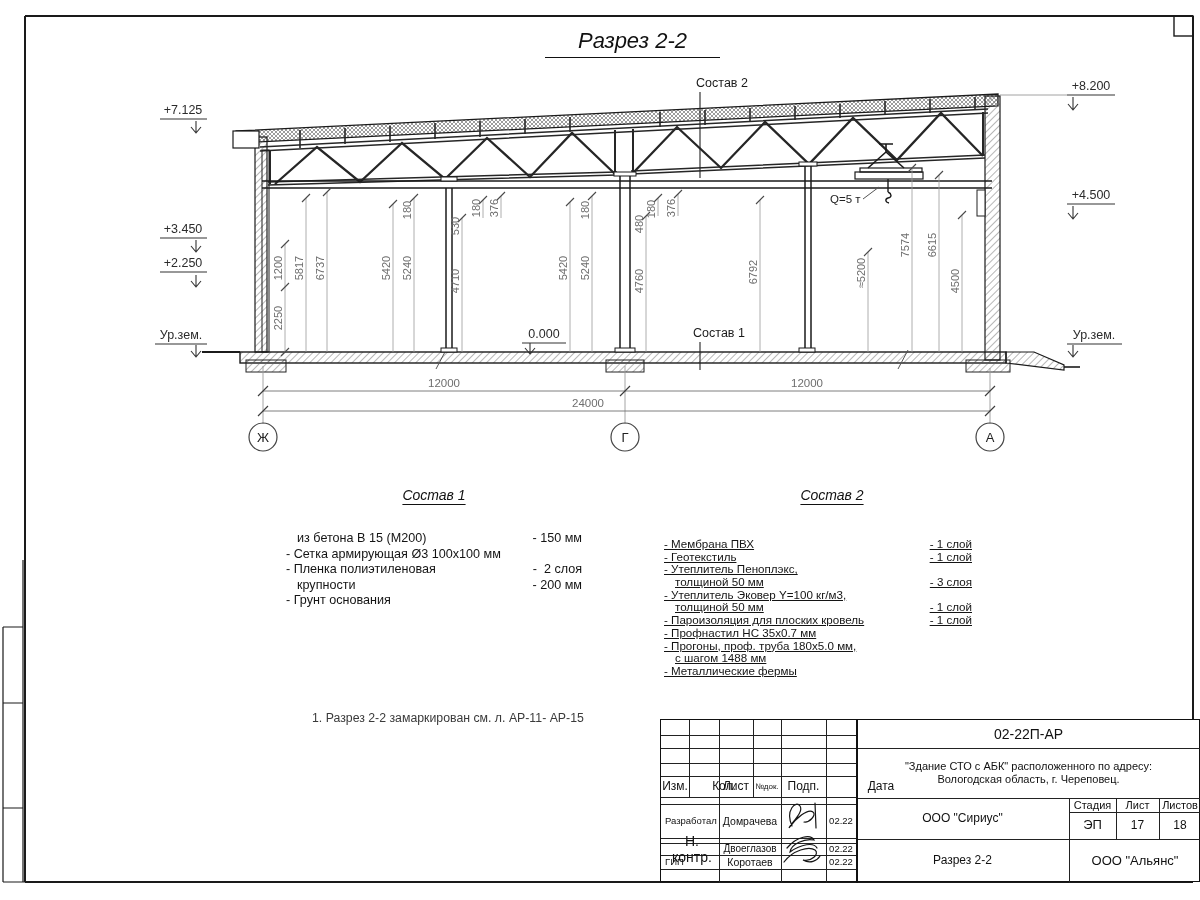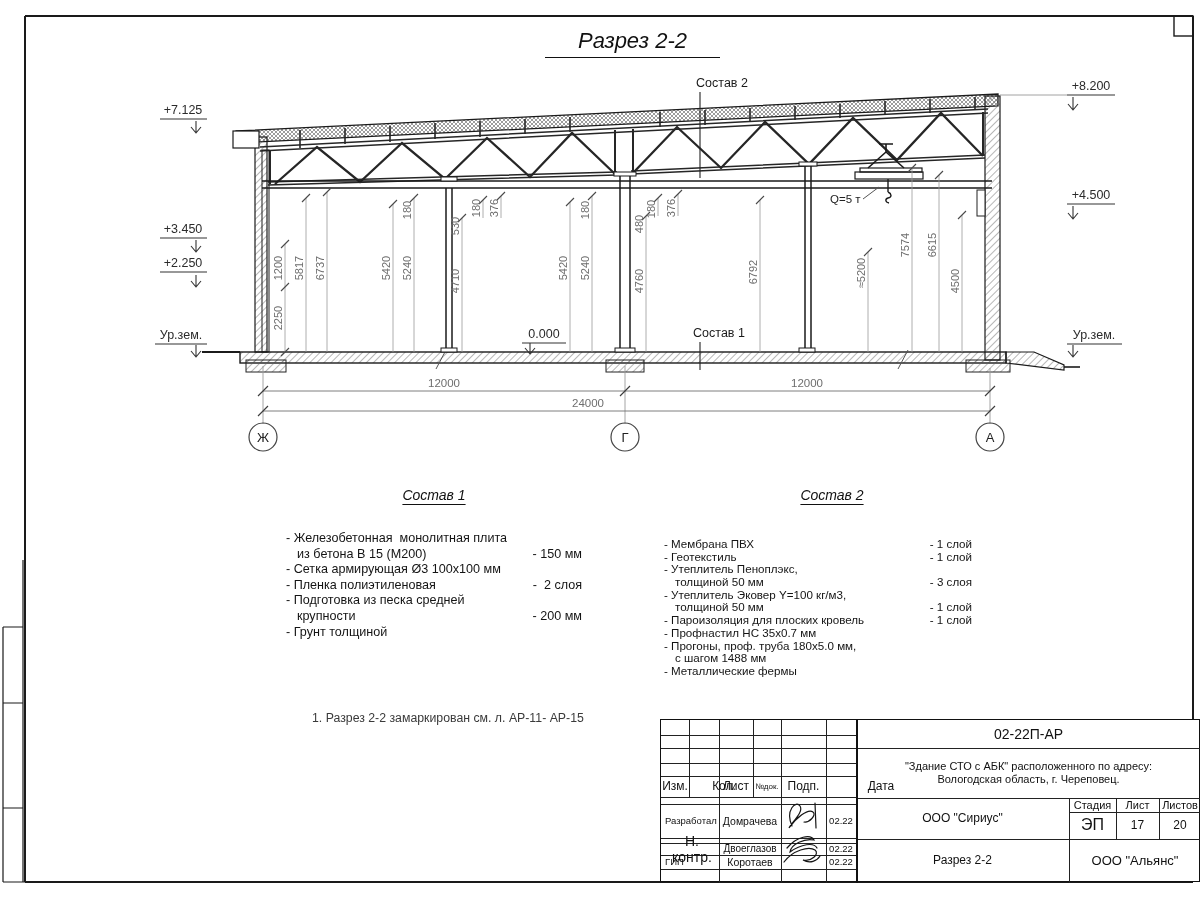--- a/index.html
+++ b/index.html
@@ -10,21 +10,21 @@
   .abs{position:absolute;}
   
   .main-title{position:absolute;left:545px;top:28px;width:175px;text-align:center;
     font-style:italic;font-size:22px;color:#111;border-bottom:1.6px solid #111;padding-bottom:3px;}
   
   .comp{position:absolute;}
   .comp-title{font-style:italic;font-size:14px;text-align:center;text-decoration:underline;
     text-underline-offset:4px;color:#111;}
   .crow{display:flex;justify-content:space-between;white-space:pre;color:#141414;}
   .s1 .crow{height:15.6px;font-size:12.6px;}
-  .s2 .crow{height:12.7px;font-size:11.6px;}
+  .s2 .crow{height:12.7px;font-size:11.6px;text-decoration:underline;}
   .crow.ind{padding-left:11px;}
   .crow .val{white-space:pre;}
   .note{position:absolute;left:312px;top:711px;font-size:12.3px;color:#3a3a3a;}
   
   .tb{position:absolute;left:660px;top:719px;width:540px;height:163px;
       border:1.7px solid #111;box-sizing:border-box;background:#fff;}
   .tb .hl{position:absolute;height:1.1px;background:#222;}
   .tb .vl{position:absolute;width:1.1px;background:#222;}
   .tb .cell{position:absolute;display:flex;align-items:center;justify-content:center;
       text-align:center;color:#111;line-height:1.15;}
@@ -201,27 +201,25 @@
       <text x="990" y="442">А</text>
     </g>
   </g>
 </svg>
 
 <div class="main-title">Разрез 2-2</div>
 
 <div class="comp s1 abs" style="left:286px;top:487px;width:296px;">
   <div class="comp-title">Состав 1</div>
   <div style="height:28px"></div>
-  <div class="crow"><span>- Железобетонная  монолитная плита</span><span class="val"></span></div>
   <div class="crow ind"><span>из бетона В 15 (М200)</span><span class="val">- 150 мм</span></div>
   <div class="crow"><span>- Сетка армирующая Ø3 100x100 мм</span><span class="val"></span></div>
   <div class="crow"><span>- Пленка полиэтиленовая</span><span class="val">-  2 слоя</span></div>
-  <div class="crow"><span>- Подготовка из песка средней</span><span class="val"></span></div>
   <div class="crow ind"><span>крупности</span><span class="val">- 200 мм</span></div>
-  <div class="crow"><span>- Грунт толщиной</span><span class="val"></span></div>
+  <div class="crow"><span>- Грунт основания</span><span class="val"></span></div>
 </div>
 
 <div class="comp s2 abs" style="left:664px;top:487px;width:308px;">
   <div class="comp-title" style="transform:translateX(14px);">Состав 2</div>
   <div style="height:34px"></div>
   <div class="crow"><span>- Мембрана ПВХ</span><span class="val">- 1 слой</span></div>
   <div class="crow"><span>- Геотекстиль</span><span class="val">- 1 слой</span></div>
   <div class="crow"><span>- Утеплитель Пеноплэкс,</span><span class="val"></span></div>
   <div class="crow ind"><span>толщиной 50 мм</span><span class="val">- 3 слоя</span></div>
   <div class="crow"><span>- Утеплитель Эковер Y=100 кг/м3,</span><span class="val"></span></div>
@@ -283,23 +281,23 @@
   <div class="cell" style="left:195px;top:0;width:345px;height:28px;font-size:14px;">02-22П-АР</div>
   <div class="cell" style="left:195px;top:28px;width:345px;height:50px;font-size:11px;flex-direction:column;">
     <span>"Здание СТО с АБК" расположенного по адресу:</span>
     <span>Вологодская область, г. Череповец.</span>
   </div>
   <div class="cell" style="left:195px;top:78px;width:213px;height:41px;font-size:12px;">ООО "Сириус"</div>
   <div class="cell" style="left:195px;top:119px;width:213px;height:44px;font-size:12px;">Разрез 2-2</div>
   <div class="cell" style="left:408px;top:78px;width:47px;height:14px;font-size:11px;">Стадия</div>
   <div class="cell" style="left:455px;top:78px;width:43px;height:14px;font-size:11px;">Лист</div>
   <div class="cell" style="left:498px;top:78px;width:42px;height:14px;font-size:11px;">Листов</div>
-  <div class="cell" style="left:408px;top:92px;width:47px;height:27px;font-size:16px;">ЭП</div>
+  <div class="cell" style="left:408px;top:92px;width:47px;height:27px;font-size:13px;">ЭП</div>
   <div class="cell" style="left:455px;top:92px;width:43px;height:27px;font-size:12px;">17</div>
-  <div class="cell" style="left:498px;top:92px;width:42px;height:27px;font-size:12px;">20</div>
+  <div class="cell" style="left:498px;top:92px;width:42px;height:27px;font-size:12px;">18</div>
   <div class="cell" style="left:408px;top:119px;width:132px;height:44px;font-size:13px;">ООО "Альянс"</div>
 </div>
 
 <svg class="sig-svg" width="46" height="74" viewBox="0 0 46 74">
   <g stroke="#151515" fill="none" stroke-width="1.2" stroke-linecap="round">
     <path d="M12,28 C5,12 16,2 20,8 C24,14 12,24 9,30 C16,20 28,10 33,14 C37,17 29,25 24,24"></path>
     <path d="M35,5 L36,30"></path>
     <path d="M7,50 C17,38 31,36 34,42 C25,40 11,46 10,54 C21,46 34,44 37,50"></path>
     <path d="M4,64 C13,52 29,48 35,52 C40,56 31,64 23,62 C30,66 37,63 40,58"></path>
   </g>

